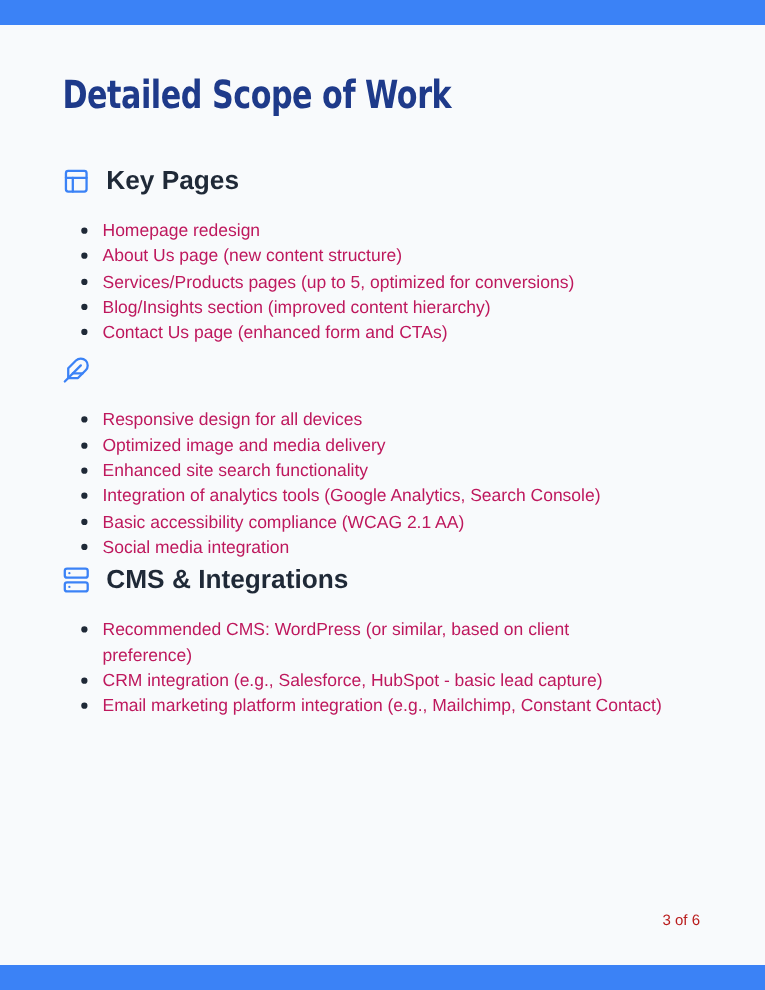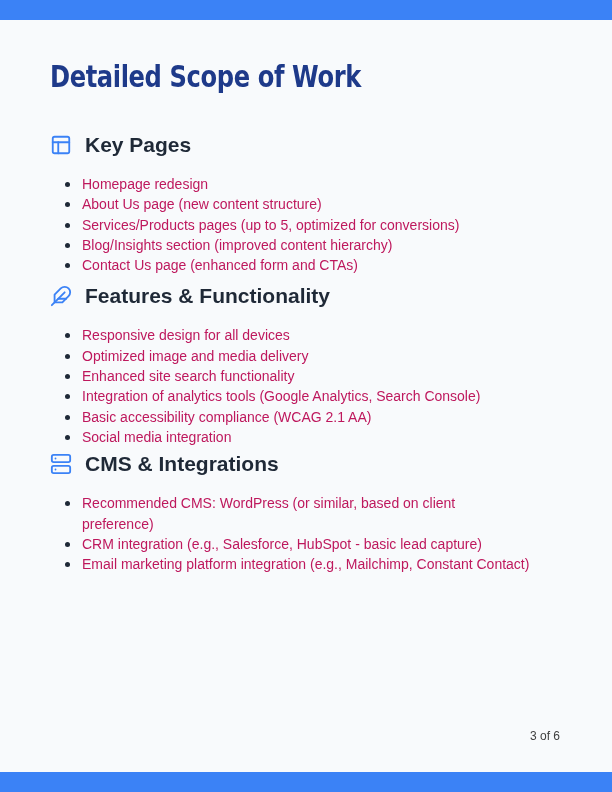--- a/index.html
+++ b/index.html
@@ -32,21 +32,21 @@
     ul.items li {
       position: relative; font-size: 14px; line-height: 20.3px; color: #be185d;
     }
     ul.items li::before {
       content: ""; position: absolute; left: -17px; top: 8px; width: 5px; height: 5px; border-radius: 50%; background: #1f2937;
     }
     .sec-1 { margin-top: 0; }
     .sec-2 { margin-top: 4px; }
     .sec-3 { }
     .page-number {
-      position: absolute; right: 52px; top: 729px; font-size: 12px; color: #404040;
+      position: absolute; right: 52px; top: 729px; font-size: 12px; color: #b91c1c;
     }
   </style>
 </head>
 <body>
 
 <div class="top-bar"></div>
 
 <h1 class="page-title">Detailed Scope of Work</h1>
 
 <div class="content">
@@ -73,21 +73,20 @@
 
   <section class="section sec-2">
     <div class="section-header">
       <span class="section-icon">
         <svg viewBox="0 0 24 24" fill="none" stroke="#3b82f6" stroke-width="2" stroke-linecap="round" stroke-linejoin="round">
           <path d="M20.24 12.24a6 6 0 0 0-8.49-8.49L5 10.5V19h8.5z"></path>
           <line x1="16" y1="8" x2="2" y2="22"></line>
           <line x1="17.5" y1="15" x2="9" y2="15"></line>
         </svg>
       </span>
-      <span class="section-title">Features &amp; Functionality</span>
     </div>
     <ul class="items">
       <li>Responsive design for all devices</li>
       <li>Optimized image and media delivery</li>
       <li>Enhanced site search functionality</li>
       <li>Integration of analytics tools (Google Analytics, Search Console)</li>
       <li>Basic accessibility compliance (WCAG 2.1 AA)</li>
       <li>Social media integration</li>
     </ul>
   </section>

